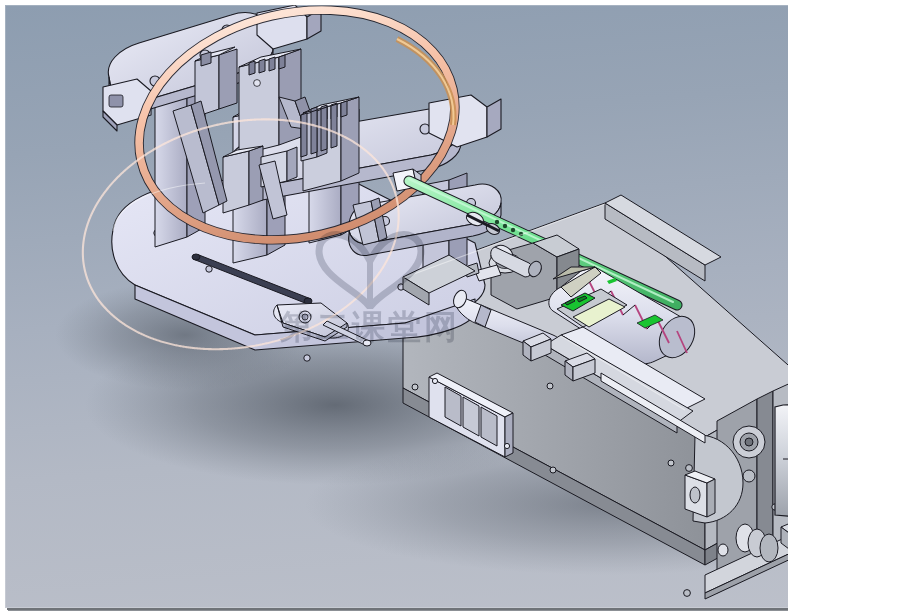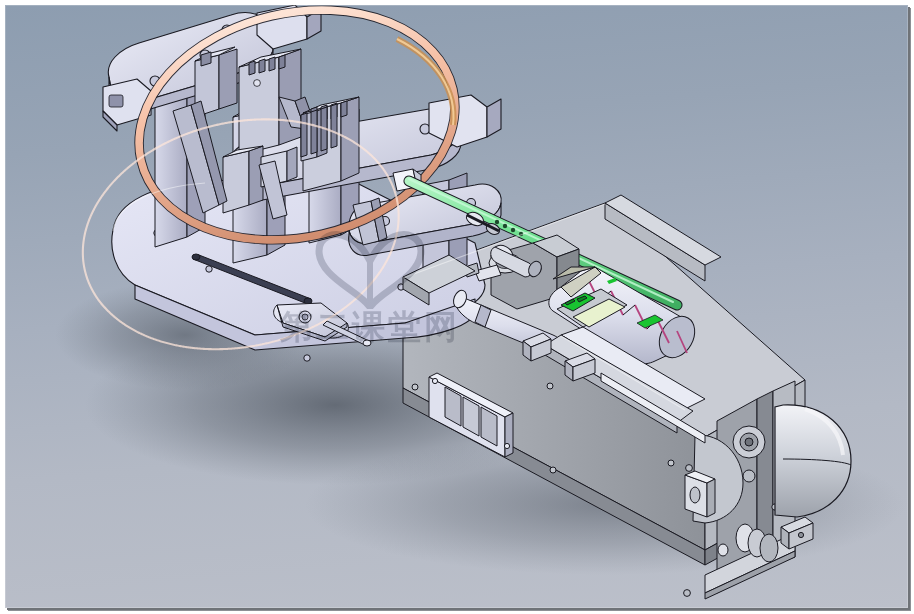--- a/index.html
+++ b/index.html
@@ -1,22 +1,23 @@
 <!DOCTYPE html>
 <html><head>
 <meta charset="utf-8">
 <title>CAD Render</title>
 <style>
   html,body{margin:0;padding:0;background:#fff;}
   body{font-family:"Liberation Sans",sans-serif;}
   #stage{
     position:relative;
-    width:914px;height:614px;
+    width:748px;height:614px;
     overflow:hidden;
     background:#ffffff;
+    padding-left:40px;
   }
   
   #viewport{
     position:absolute;
     left:5px;top:5px;
     width:903px;height:603px;
     overflow:hidden;
     background:linear-gradient(175deg,#8d9dB0 0%, #97a4b5 22%, #a7b0bf 48%, #b3b9c5 70%, #bcc0ca 100%);
     box-shadow: 2px 2px 0 0 #6f7378, 3px 3px 0 0 #8c9095;
   }

